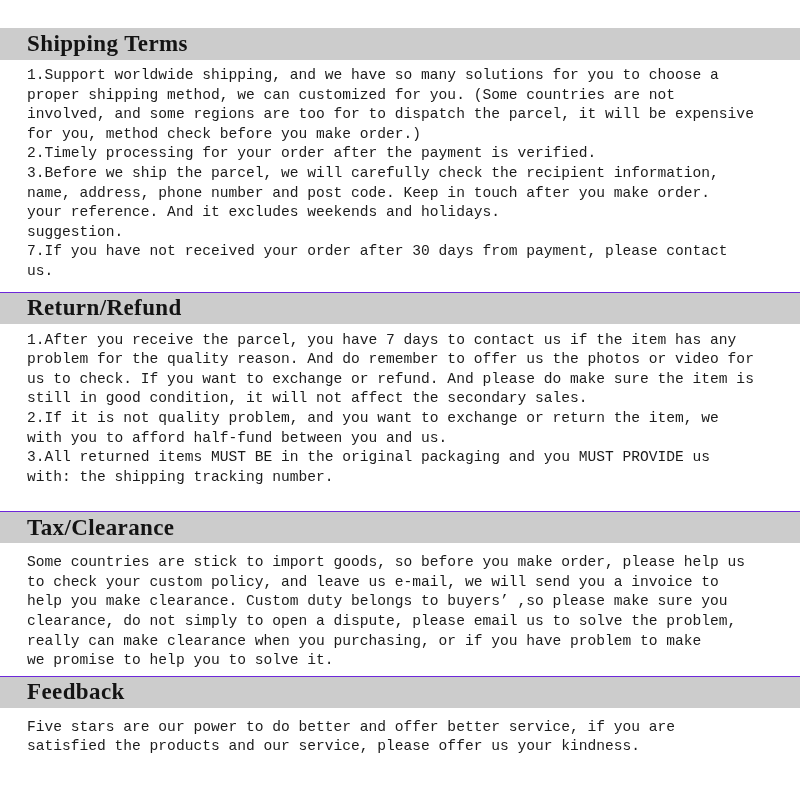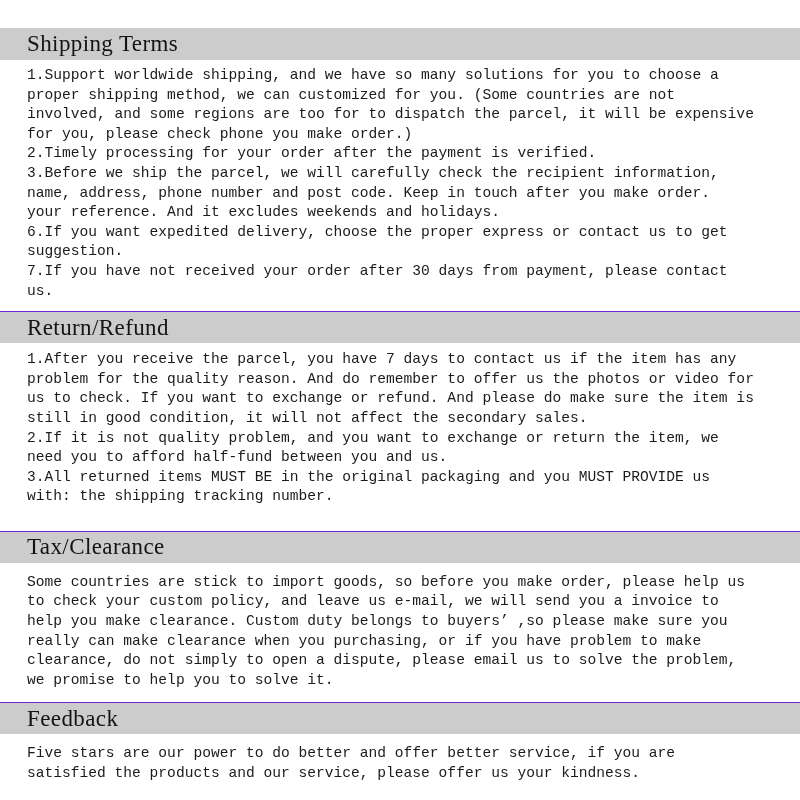--- a/index.html
+++ b/index.html
@@ -40,21 +40,21 @@
     border-top: 1px solid #6d28d9;
     display: flex;
     align-items: center;
     padding-left: 27px;
   }
 
   .section-header-title {
     font-family: "Liberation Serif", "DejaVu Serif", serif;
     font-size: 23px;
     line-height: 26px;
-    font-weight: 400;
+    font-weight: 700;
     color: #141414;
     letter-spacing: 0.4px;
     white-space: nowrap;
   }
 
   .section-body {
     padding: 6px 20px 8px 27px;
     box-sizing: border-box;
   }
 
@@ -62,78 +62,77 @@
     font-family: Liberation Mono, monospace;
     font-size: 14.6px;
     line-height: 19.6px;
     color: #1b1b1b;
     white-space: pre;
     letter-spacing: 0px;
   }
 
   .sec-shipping .section-body { padding-bottom: 10px; }
   .sec-return   .section-body { padding-top: 7px; padding-bottom: 24px; }
-  .sec-tax      .section-body { padding-top: 10px; padding-bottom: 12px; }
+  .sec-tax      .section-body { padding-top: 10px; padding-bottom: 5px; }
   .sec-feedback .section-body { padding-top: 10px; }
 
   .sec-shipping .section-header { border-top: none; }
 </style>
 </head>
 <body>
 
 <div id="page">
 
   <div class="top-spacer"></div>
 
   <div class="section sec-shipping">
     <div class="section-header">
       <span class="section-header-title">Shipping Terms</span>
     </div>
     <div class="section-body">
       <div class="body-line">1.Support worldwide shipping, and we have so many solutions for you to choose a</div>
       <div class="body-line">proper shipping method, we can customized for you. (Some countries are not</div>
       <div class="body-line">involved, and some regions are too for to dispatch the parcel, it will be expensive</div>
-      <div class="body-line">for you, please check phone you make order.)</div>
+      <div class="body-line">for you, method check before you make order.)</div>
       <div class="body-line">2.Timely processing for your order after the payment is verified.</div>
       <div class="body-line">3.Before we ship the parcel, we will carefully check the recipient information,</div>
       <div class="body-line">name, address, phone number and post code. Keep in touch after you make order.</div>
       <div class="body-line">your reference. And it excludes weekends and holidays.</div>
-      <div class="body-line">6.If you want expedited delivery, choose the proper express or contact us to get</div>
       <div class="body-line">suggestion.</div>
       <div class="body-line">7.If you have not received your order after 30 days from payment, please contact</div>
       <div class="body-line">us.</div>
     </div>
   </div>
 
   <div class="section sec-return">
     <div class="section-header">
       <span class="section-header-title">Return/Refund</span>
     </div>
     <div class="section-body">
       <div class="body-line">1.After you receive the parcel, you have 7 days to contact us if the item has any</div>
       <div class="body-line">problem for the quality reason. And do remember to offer us the photos or video for</div>
       <div class="body-line">us to check. If you want to exchange or refund. And please do make sure the item is</div>
       <div class="body-line">still in good condition, it will not affect the secondary sales.</div>
       <div class="body-line">2.If it is not quality problem, and you want to exchange or return the item, we</div>
-      <div class="body-line">need you to afford half-fund between you and us.</div>
+      <div class="body-line">with you to afford half-fund between you and us.</div>
       <div class="body-line">3.All returned items MUST BE in the original packaging and you MUST PROVIDE us</div>
       <div class="body-line">with: the shipping tracking number.</div>
     </div>
   </div>
 
   <div class="section sec-tax">
     <div class="section-header">
       <span class="section-header-title">Tax/Clearance</span>
     </div>
     <div class="section-body">
       <div class="body-line">Some countries are stick to import goods, so before you make order, please help us</div>
       <div class="body-line">to check your custom policy, and leave us e-mail, we will send you a invoice to</div>
       <div class="body-line">help you make clearance. Custom duty belongs to buyers’ ,so please make sure you</div>
+      <div class="body-line">clearance, do not simply to open a dispute, please email us to solve the problem,</div>
       <div class="body-line">really can make clearance when you purchasing, or if you have problem to make</div>
-      <div class="body-line">clearance, do not simply to open a dispute, please email us to solve the problem,</div>
       <div class="body-line">we promise to help you to solve it.</div>
     </div>
   </div>
 
   <div class="section sec-feedback">
     <div class="section-header">
       <span class="section-header-title">Feedback</span>
     </div>
     <div class="section-body">
       <div class="body-line">Five stars are our power to do better and offer better service, if you are</div>

